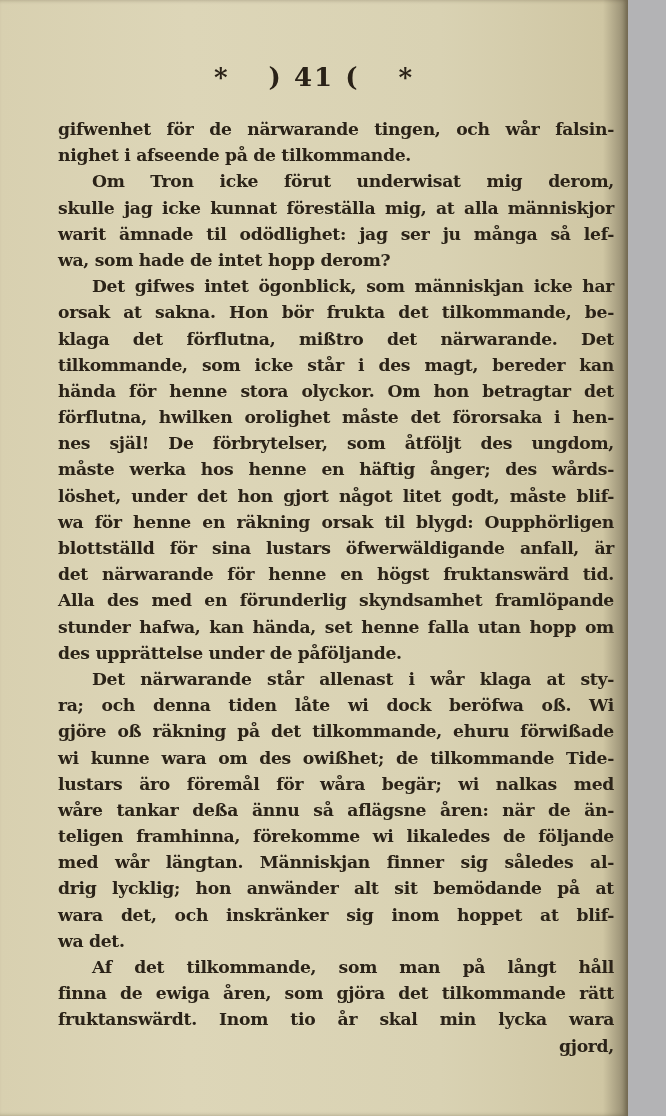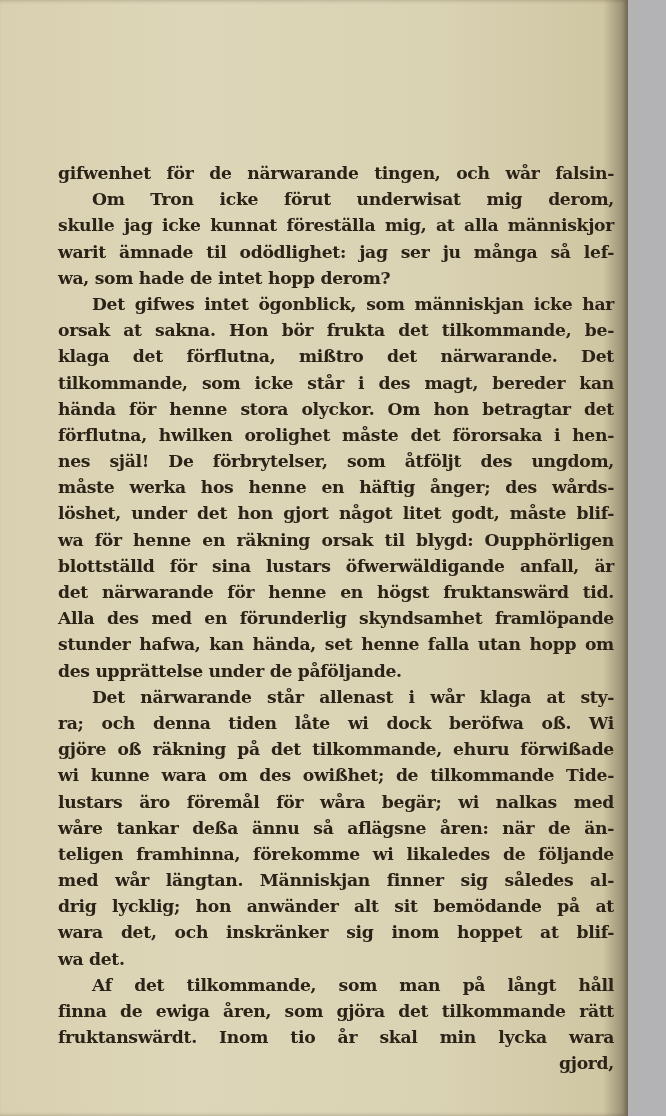--- a/index.html
+++ b/index.html
@@ -18,39 +18,45 @@
     position: absolute; top: 62px; left: 0; width: 628px;
     text-align: center;
     font-family: "DejaVu Serif", serif;
     font-weight: bold; font-size: 26px; color: #2a2218;
     letter-spacing: 2px;
   }
   .header span { margin: 0 14px; }
   .text {
     position: absolute; left: 58px; top: 116px; width: 556px;
     font-family: "DejaVu Serif", serif;
-    font-size: 17.2px; font-weight: bold; color: #2b2318; margin-top: 44px;
+    font-size: 17.2px; font-weight: bold; color: #2b2318;
   }
   .line {
     height: 26.2px; line-height: 26.2px;
     white-space: nowrap;
     text-align: justify; text-align-last: justify;
     letter-spacing: -0.3px;
   }
   .line.last { text-align-last: left; }
   .line.indent { padding-left: 34px; }
   .line.right { text-align-last: right; text-align: center; }
 </style>
 </head>
 <body>
 
 <div class="page">
+  <div class="header">
+    <span>*</span>
+    <span>) 41 (</span>
+    <span>*</span>
+  </div>
 
   <div class="text" id="text-body">
       <div class="line">gifwenhet för de närwarande tingen, och wår falsin-</div>
+      <div class="line last">nighet i afseende på de tilkommande.</div>
       <div class="line indent">Om Tron icke förut underwisat mig derom,</div>
       <div class="line">skulle jag icke kunnat föreställa mig, at alla människjor</div>
       <div class="line">warit ämnade til odödlighet: jag ser ju många så lef-</div>
       <div class="line last">wa, som hade de intet hopp derom?</div>
       <div class="line indent">Det gifwes intet ögonblick, som människjan icke har</div>
       <div class="line">orsak at sakna. Hon bör frukta det tilkommande, be-</div>
       <div class="line">klaga det förflutna, mißtro det närwarande. Det</div>
       <div class="line">tilkommande, som icke står i des magt, bereder kan</div>
       <div class="line">hända för henne stora olyckor. Om hon betragtar det</div>
       <div class="line">förflutna, hwilken orolighet måste det förorsaka i hen-</div>

